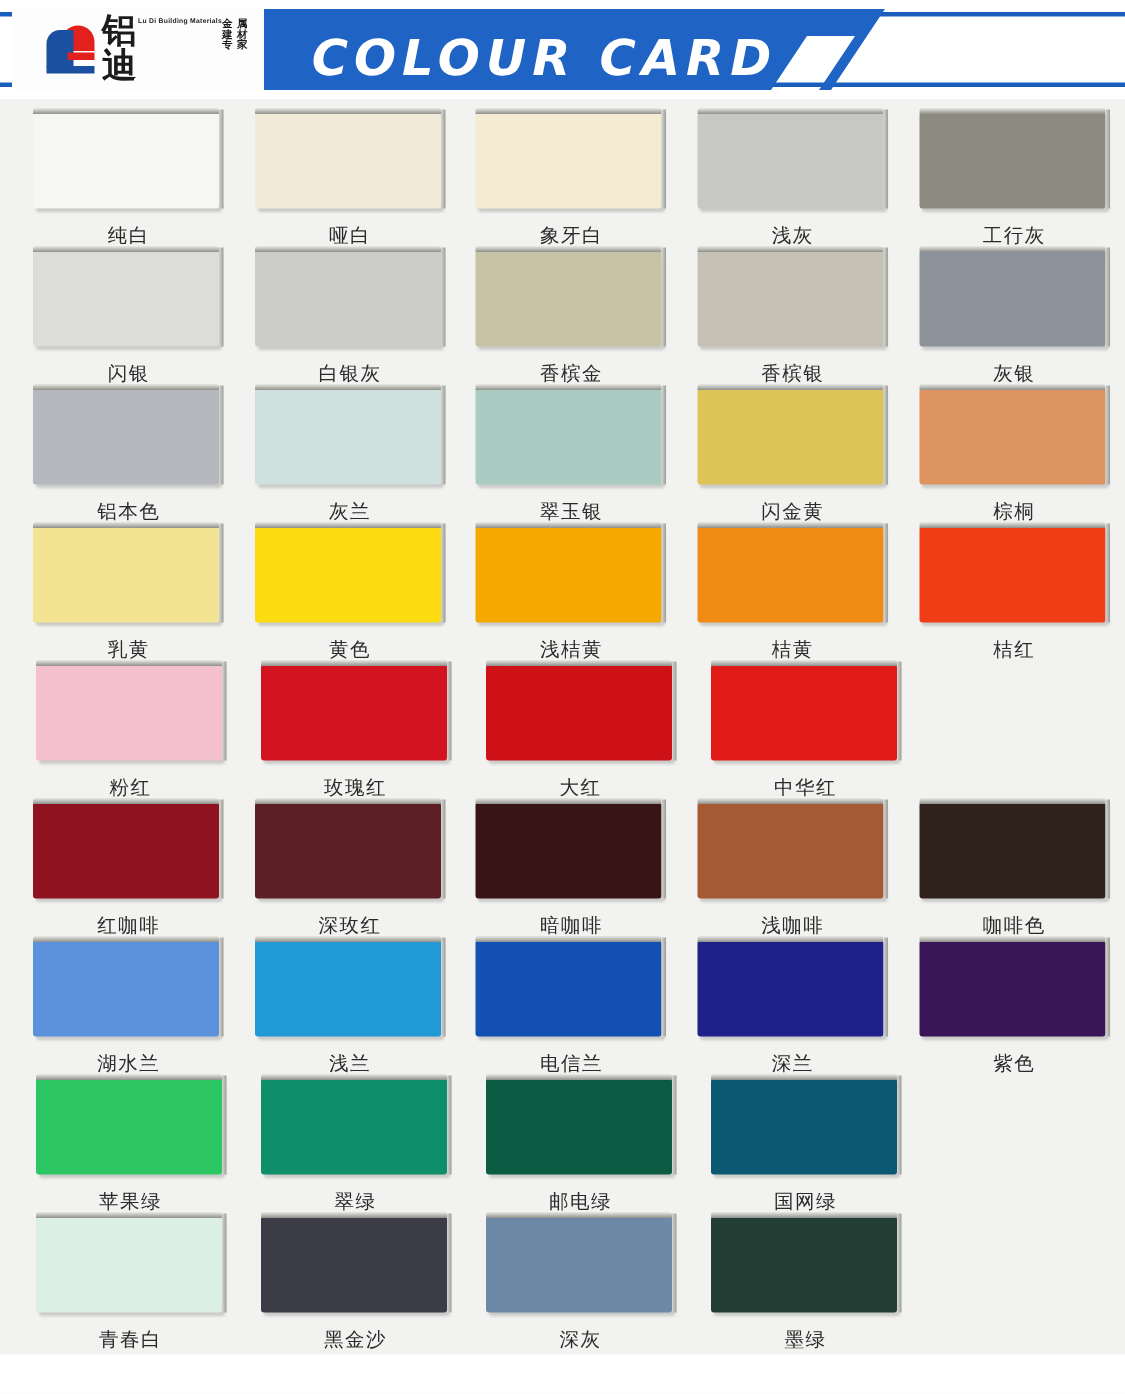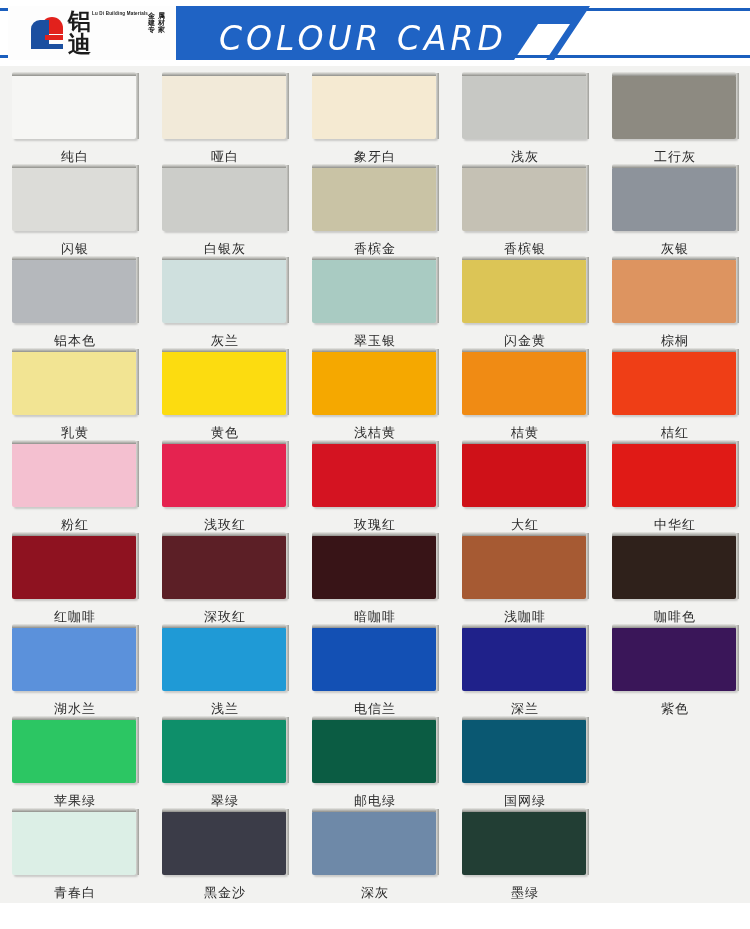--- a/index.html
+++ b/index.html
@@ -139,38 +139,39 @@
     left: 183px;
     top: 6px;
     width: 360px;
     height: 65px;
     display: flex;
     align-items: center;
     justify-content: center;
     z-index: 3;
     font-family: "DejaVu Sans", "Liberation Sans", sans-serif;
     font-size: 33px;
-    font-weight: normal;
+    font-weight: bold;
     font-style: italic;
     color: #ffffff;
     letter-spacing: 4px;
     white-space: nowrap;
   }
 
   
   #swatch-grid {
     position: relative;
     width: 750px;
     background: #f2f2f0;
     padding: 9px 0 0 0;
   }
   .swatch-row {
     display: flex;
     width: 750px;
     height: 92px;
+    padding-left: 12px;
   }
   .swatch-cell {
     width: 150px;
     height: 92px;
     display: flex;
     flex-direction: column;
     align-items: center;
     position: relative;
   }
   .swatch-chip-wrap {
@@ -377,26 +378,20 @@
     </div>
     <div class="swatch-row">
       <div class="swatch-cell">
         <div class="swatch-chip-wrap">
           <div class="swatch-chip" style="background: rgb(244, 192, 208);"></div>
         </div>
         <div class="swatch-label">粉红</div>
       </div>
       <div class="swatch-cell">
         <div class="swatch-chip-wrap">
-          <div class="swatch-chip" style="background: rgb(229, 35, 80);"></div>
-        </div>
-        <div class="swatch-label">浅玫红</div>
-      </div>
-      <div class="swatch-cell">
-        <div class="swatch-chip-wrap">
           <div class="swatch-chip" style="background: rgb(212, 19, 33);"></div>
         </div>
         <div class="swatch-label">玫瑰红</div>
       </div>
       <div class="swatch-cell">
         <div class="swatch-chip-wrap">
           <div class="swatch-chip" style="background: rgb(207, 17, 24);"></div>
         </div>
         <div class="swatch-label">大红</div>
       </div>

